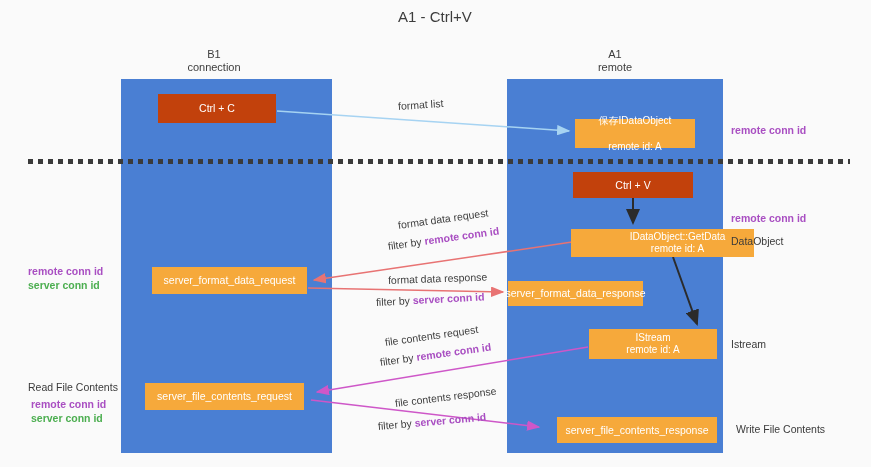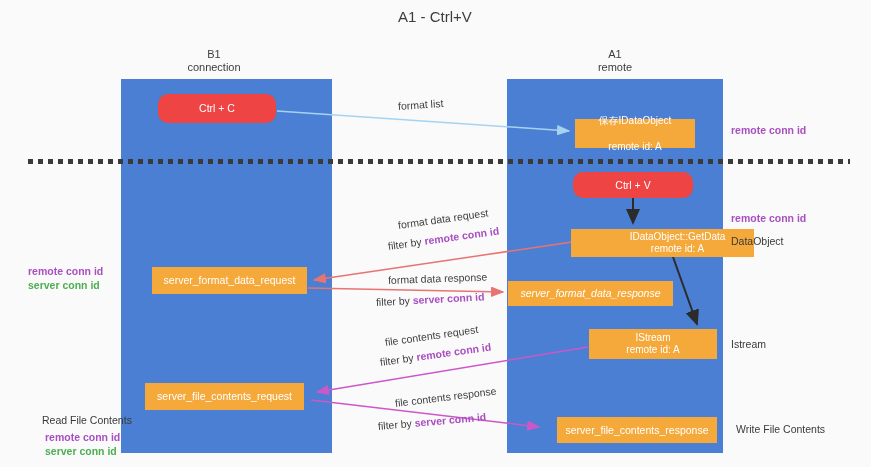--- a/index.html
+++ b/index.html
@@ -20,21 +20,21 @@
   .dashline {
     position:absolute; left:28px; top:159px; width:822px; height:5px; z-index:2;
     background:repeating-linear-gradient(90deg,#3a3a3a 0 5px,transparent 5px 10px);
   }
   .arrows { position:absolute; left:0; top:0; z-index:3; pointer-events:none; }
   .node {
     position:absolute; z-index:4;
     display:flex; flex-direction:column; align-items:center; justify-content:center;
     color:#ffffff; font-size:10.5px; line-height:13px; text-align:center; white-space:nowrap;
   }
-  .node.green  { background:#ef4444;border-radius:10px; }
+  .node.green  { background:#c2410c; }
   .node.orange { background:#f6a93b; }
   .flow-label {
     position:absolute; z-index:5; white-space:nowrap;
     font-size:10.5px; color:#3f3f3f; transform-origin:left center;
   }
   .ann { position:absolute; z-index:5; white-space:nowrap; font-size:10.5px; color:#3a3a3a; line-height:14px; }
   .purple { color:#a94fc2; font-weight:bold; }
   .greenid { color:#4cae50; font-weight:bold; }
   .r4 { transform:rotate(-4deg); }
   .r8 { transform:rotate(-8deg); }
@@ -105,21 +105,21 @@
 
   <div class="node orange" style="left:571px; top:229px; width:153px; height:28px; font-size:10px; line-height:12px;padding-left:30px;">
     <div>IDataObject::GetData</div>
     <div>remote id: A</div>
   </div>
 
   <div class="node orange" style="left:152px; top:267px; width:155px; height:27px;">
     <div>server_format_data_request</div>
   </div>
 
-  <div class="node orange" style="left:508px; top:281px; width:165px; height:25px;font-style:italic;">
+  <div class="node orange" style="left:508px; top:281px; width:135px; height:25px;">
     <div>server_format_data_response</div>
   </div>
 
   <div class="node orange" style="left:589px; top:329px; width:128px; height:30px; font-size:10px; line-height:12px;">
     <div>IStream</div>
     <div>remote id: A</div>
   </div>
 
   <div class="node orange" style="left:145px; top:383px; width:159px; height:27px;justify-content:center;">
     <div>server_file_contents_request</div>
@@ -156,21 +156,21 @@
   <div class="ann purple" style="left:731px; top:211px;">remote conn id</div>
   <div class="ann" style="left:731px; top:234px;">DataObject</div>
 
   <div class="ann" style="left:28px; top:264px;">
     <div class="purple">remote conn id</div>
     <div class="greenid">server conn id</div>
   </div>
 
   <div class="ann" style="left:731px; top:337px;">Istream</div>
 
-  <div class="ann" style="left:42px; top:380px;margin-top:33px;">
+  <div class="ann" style="left:28px; top:380px;">
     <div>Read File Contents</div>
     <div class="purple" style="margin-left:3px; margin-top:3px;">remote conn id</div>
     <div class="greenid" style="margin-left:3px;">server conn id</div>
   </div>
 
   <div class="ann" style="left:736px; top:422px;">Write File Contents</div>
 
 </div>
 
 </body></html>

